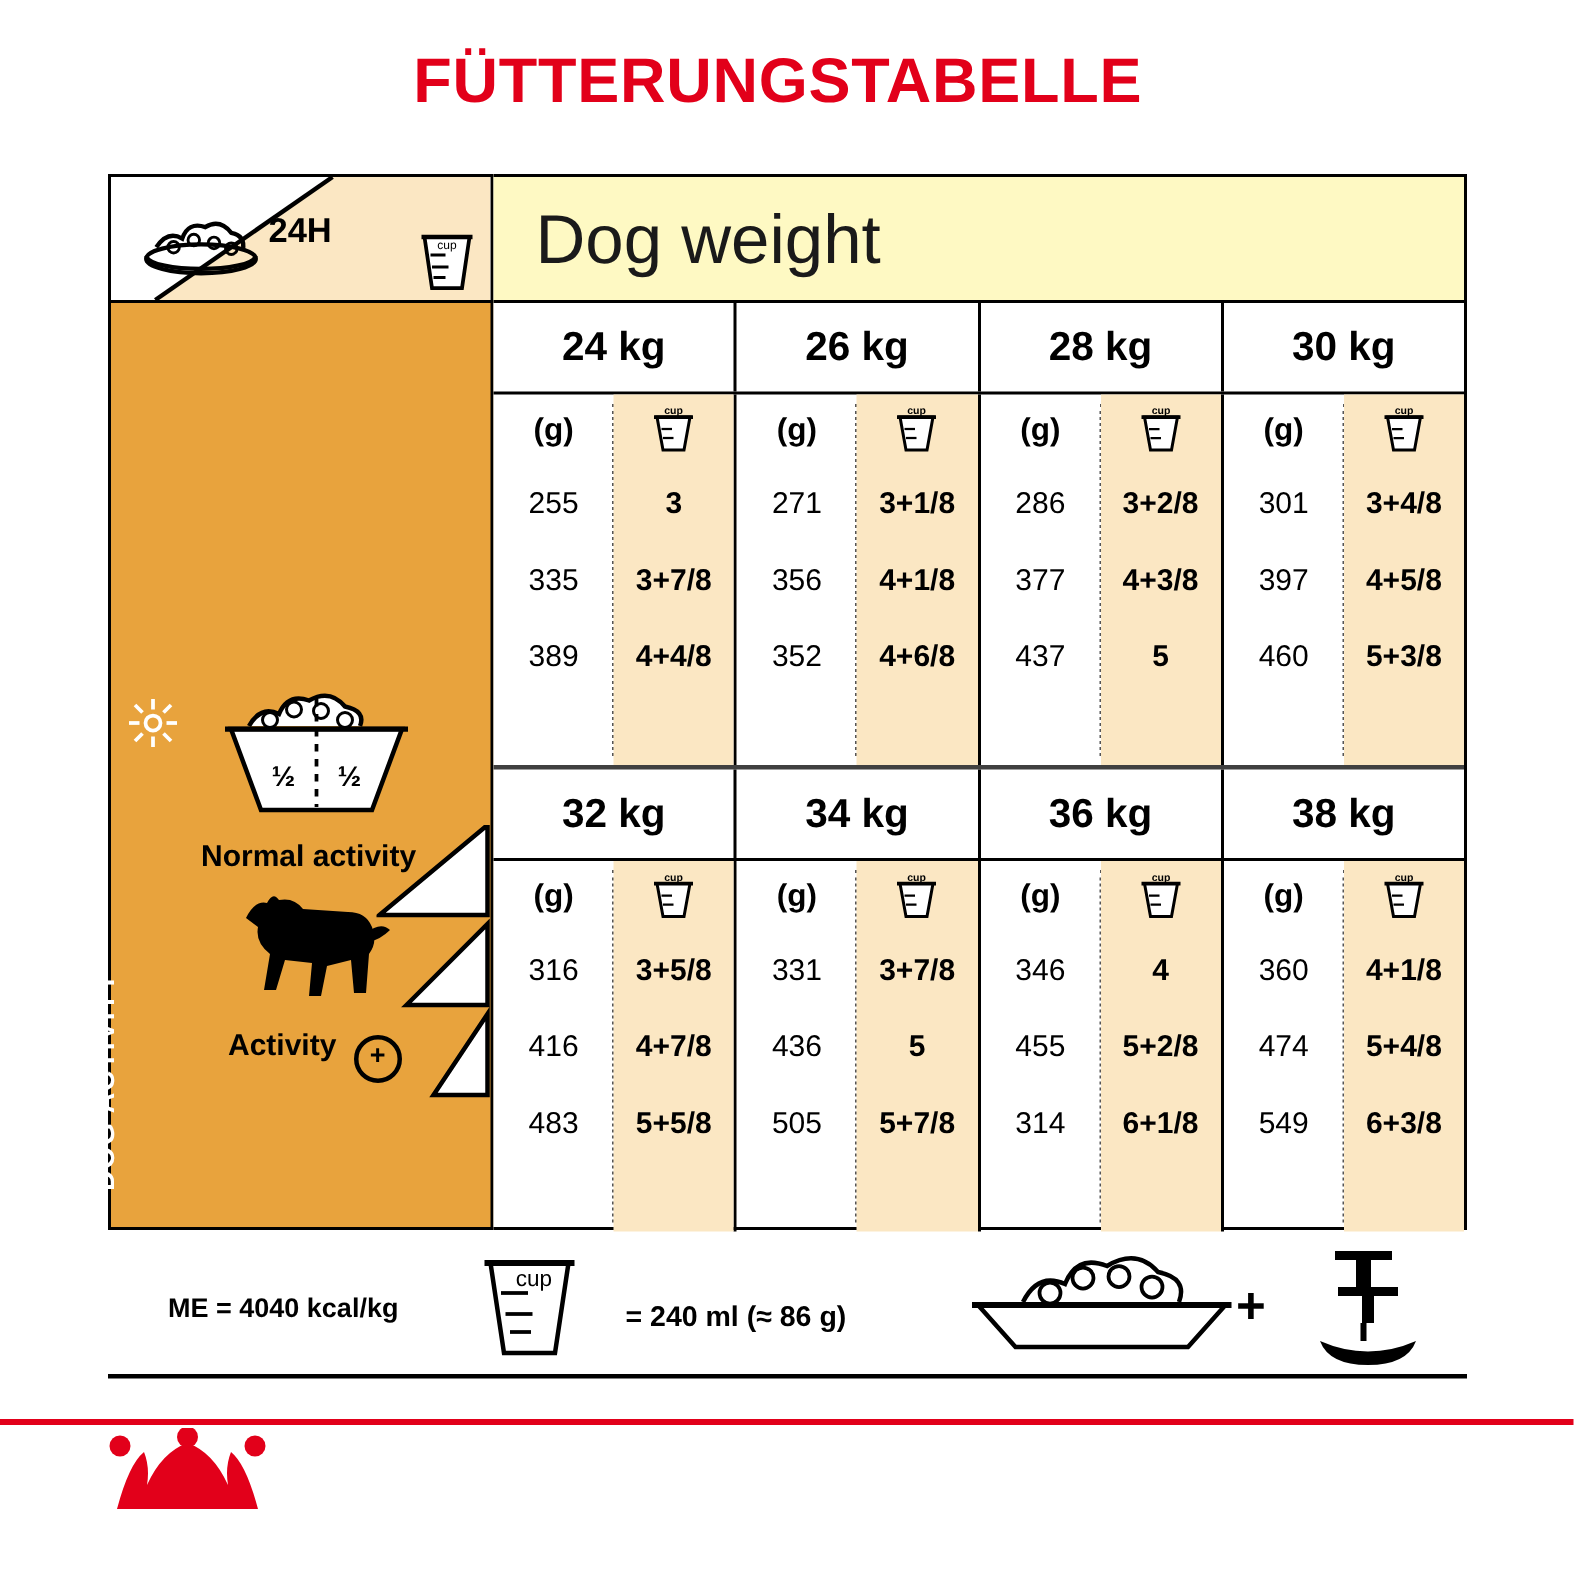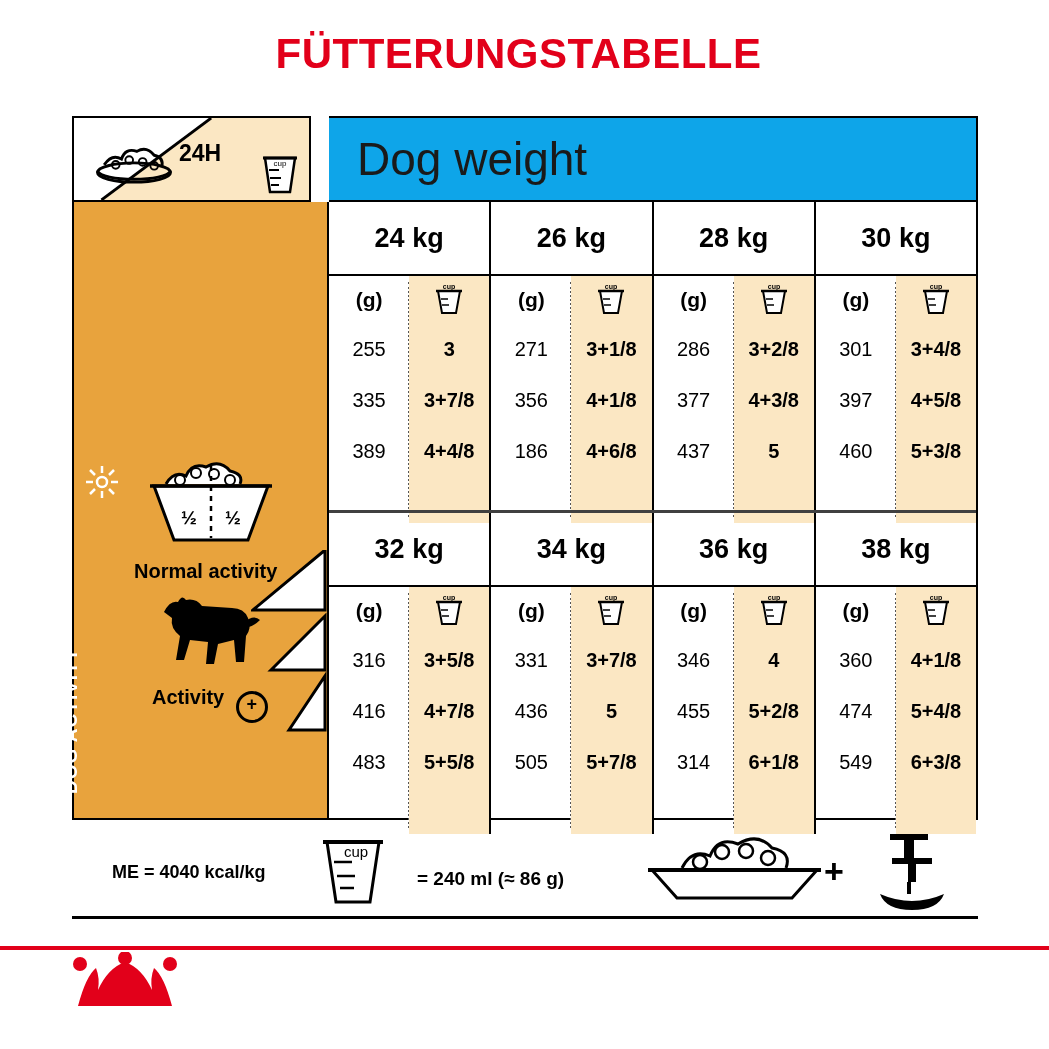--- a/index.html
+++ b/index.html
@@ -35,21 +35,21 @@
     top: 116px;
     width: 906px;
     height: 704px;
   }
 
   
   .corner {
     position: absolute;
     left: 0;
     top: 0;
-    width: 239px;
+    width: 257px;
     height: 86px;
     background: #fff;
     border: 2px solid #000;
     box-sizing: border-box;
     overflow: hidden;
   }
   .corner .diag {
     position: absolute;
     left: 0;
     top: 0;
@@ -79,21 +79,21 @@
     height: 44px;
   }
 
   
   .dogweight {
     position: absolute;
     left: 257px;
     top: 0;
     width: 649px;
     height: 86px;
-    background: #0ea5e9;
+    background: #fef9c3;
     border: 2px solid #000;
     border-left: none;
     box-sizing: border-box;
     display: flex;
     align-items: center;
     padding-left: 28px;
     font-size: 46px;
     color: #1a1a1a;
   }
 
@@ -189,21 +189,21 @@
   .block {
     position: absolute;
     left: 0;
     width: 100%;
     height: 50%;
   }
   .block.b2 { top: 50%; border-top: 3px solid #404040; box-sizing: border-box; }
 
   .wrow {
     display: flex;
-    height: 72px;
+    height: 59px;
   }
   .wcell {
     flex: 1 1 0;
     border-right: 2px solid #000;
     box-sizing: border-box;
     display: flex;
     align-items: center;
     justify-content: center;
     font-size: 27px;
     font-weight: bold;
@@ -462,21 +462,21 @@
             <div class="val b">3+7/8</div>
             <div class="val b">4+4/8</div>
           </div>
         </div>
 
         <div class="colgrp">
           <div class="sub gcol">
             <div class="sub-head">(g)</div>
             <div class="val">271</div>
             <div class="val">356</div>
-            <div class="val">186</div>
+            <div class="val">352</div>
           </div>
           <div class="sub cupcol">
             <div class="sub-head">
               <svg class="cup-mini" viewBox="0 0 30 34">
                 <path d="M4 8 L26 8 L22 30 L8 30 Z" fill="#fff" stroke="#000" stroke-width="2"></path>
                 <line x1="2" y1="8" x2="28" y2="8" stroke="#000" stroke-width="2.5"></line>
                 <line x1="7" y1="16" x2="14" y2="16" stroke="#000" stroke-width="1.5"></line>
                 <line x1="8" y1="22" x2="15" y2="22" stroke="#000" stroke-width="1.5"></line>
                 <text x="15" y="6" font-size="7" text-anchor="middle" font-family="Liberation Sans, sans-serif">cup</text>
               </svg>

